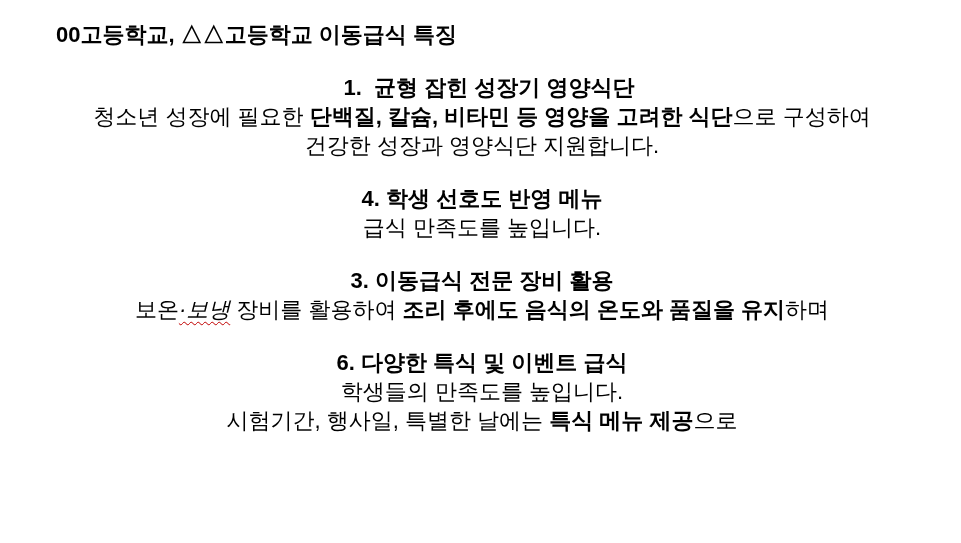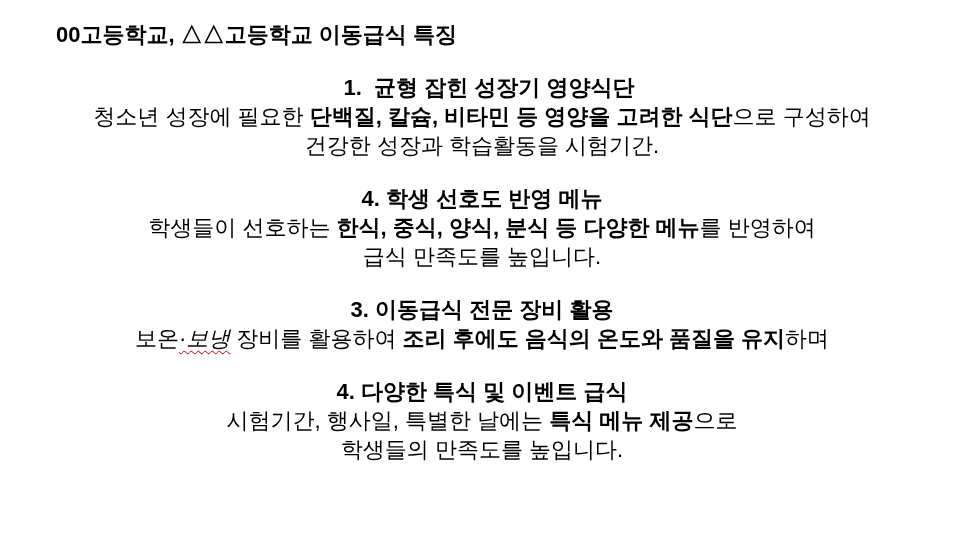--- a/index.html
+++ b/index.html
@@ -53,30 +53,29 @@
 </style>
 </head>
 <body>
 
 <div class="page">
   <div class="title indent">00고등학교, △△고등학교 이동급식 특징</div>
   <div id="sections">
       <div class="section">
         <div class="heading indent">1.  균형 잡힌 성장기 영양식단</div>
         <div class="line"><span class="">청소년 성장에 필요한 </span><span class="run-bold">단백질, 칼슘, 비타민 등 영양을 고려한 식단</span><span class="">으로 구성하여</span></div>
-        <div class="line"><span class="">건강한 성장과 학습활동을 시험기간.</span></div>
+        <div class="line"><span class="">건강한 성장과 영양식단 지원합니다.</span></div>
       </div>
       <div class="section">
         <div class="heading">4. 학생 선호도 반영 메뉴</div>
-        <div class="line"><span class="">학생들이 선호하는 </span><span class="run-bold">한식, 중식, 양식, 분식 등 다양한 메뉴</span><span class="">를 반영하여</span></div>
         <div class="line"><span class="">급식 만족도를 높입니다.</span></div>
       </div>
       <div class="section">
         <div class="heading">3. 이동급식 전문 장비 활용</div>
         <div class="line"><span class="">보온</span><span class=" squiggle">·보냉</span><span class=""> 장비를 활용하여 </span><span class="run-bold">조리 후에도 음식의 온도와 품질을 유지</span><span class="">하며</span></div>
       </div>
       <div class="section">
-        <div class="heading">4. 다양한 특식 및 이벤트 급식</div>
+        <div class="heading">6. 다양한 특식 및 이벤트 급식</div>
+        <div class="line"><span class="">학생들의 만족도를 높입니다.</span></div>
         <div class="line"><span class="">시험기간, 행사일, 특별한 날에는 </span><span class="run-bold">특식 메뉴 제공</span><span class="">으로</span></div>
-        <div class="line"><span class="">학생들의 만족도를 높입니다.</span></div>
       </div>
     </div>
 </div>
 
 </body></html>

